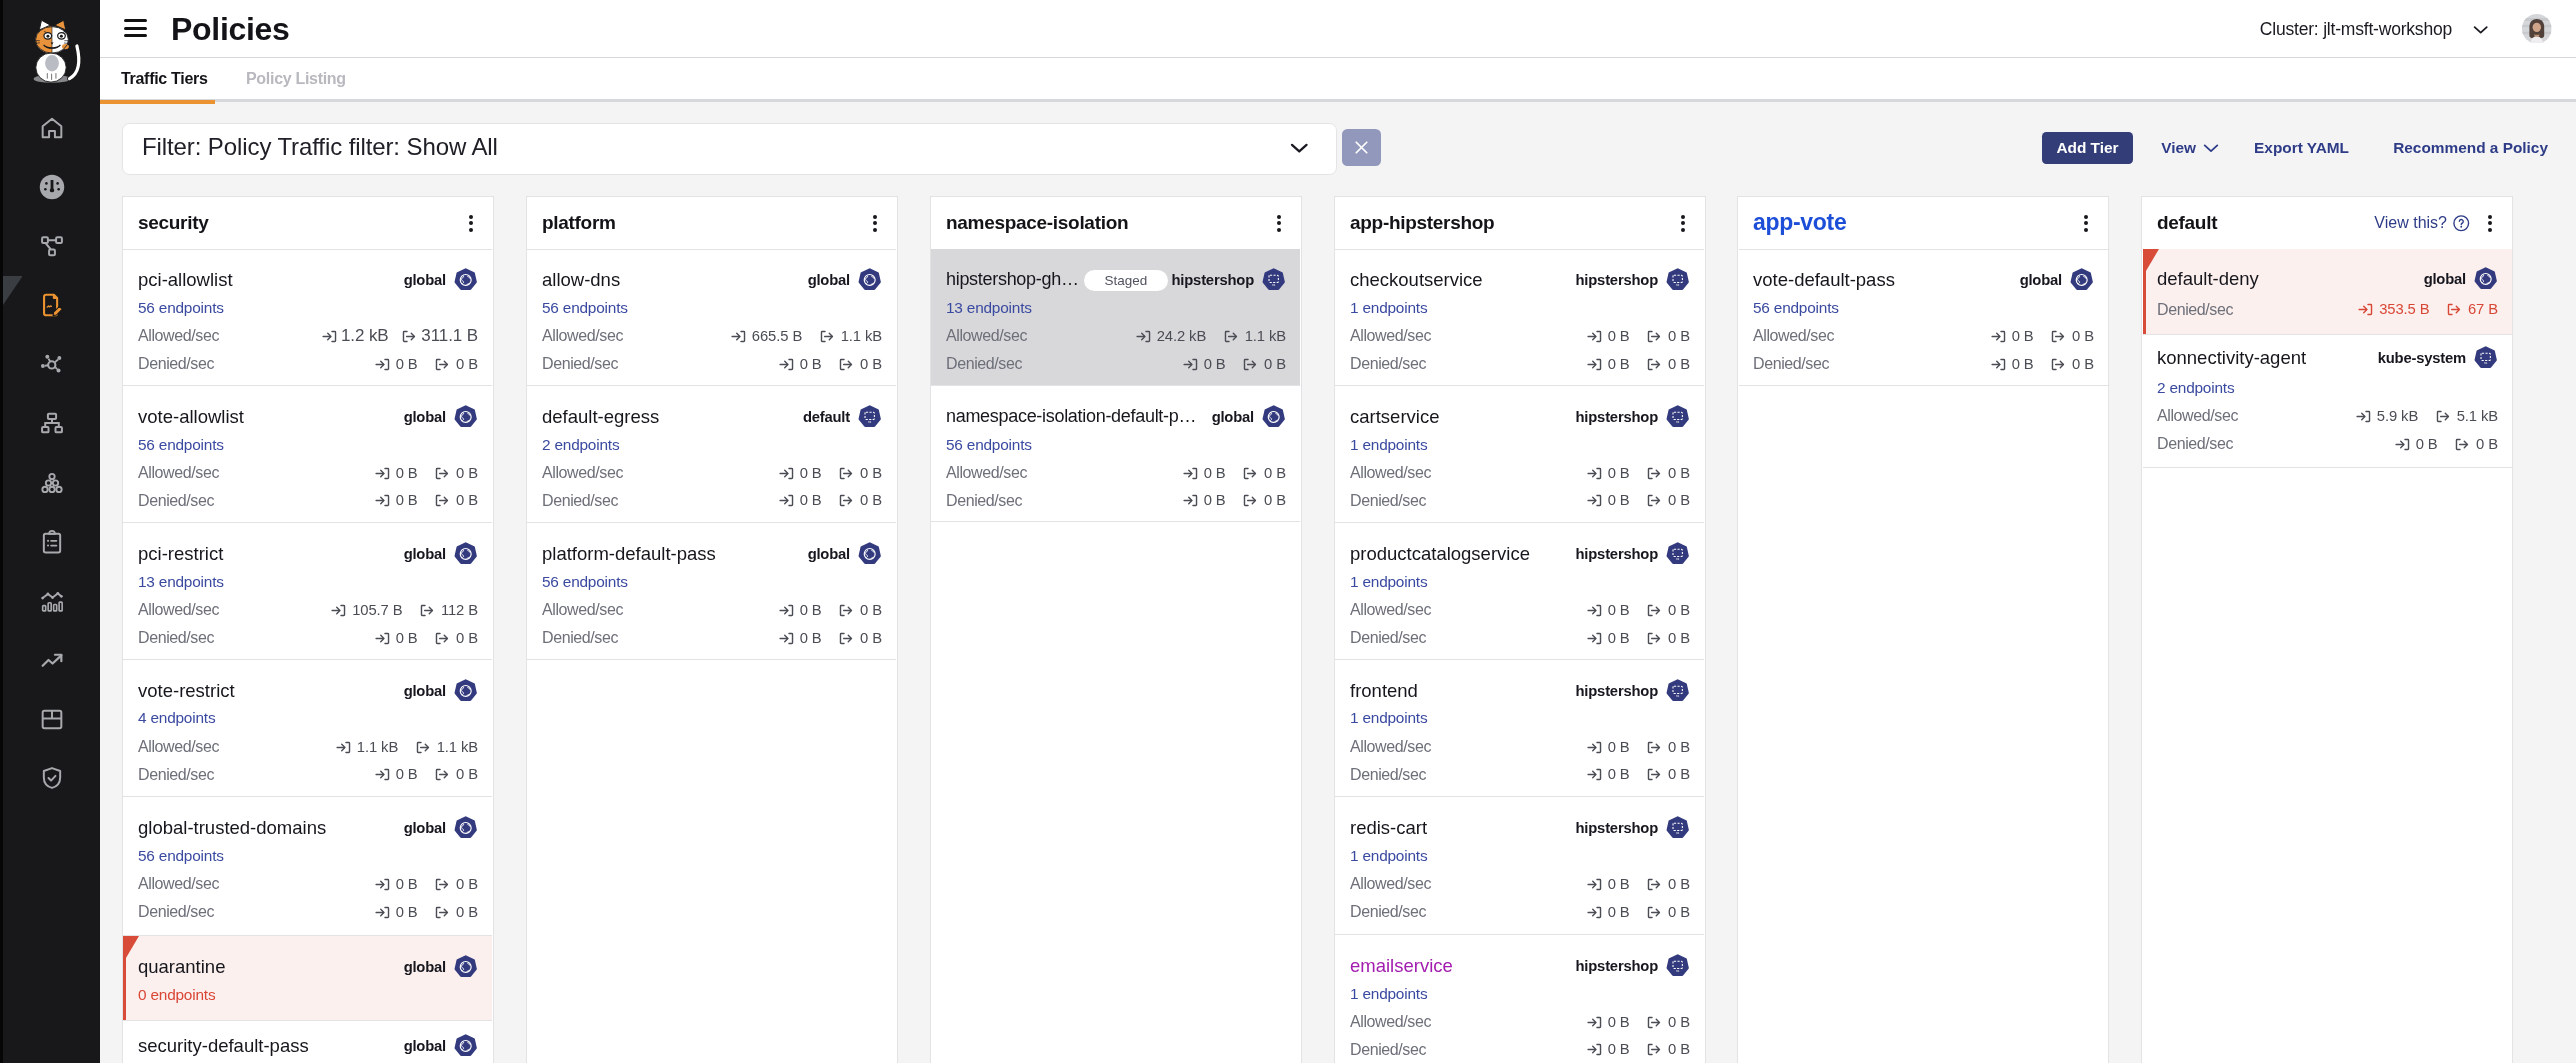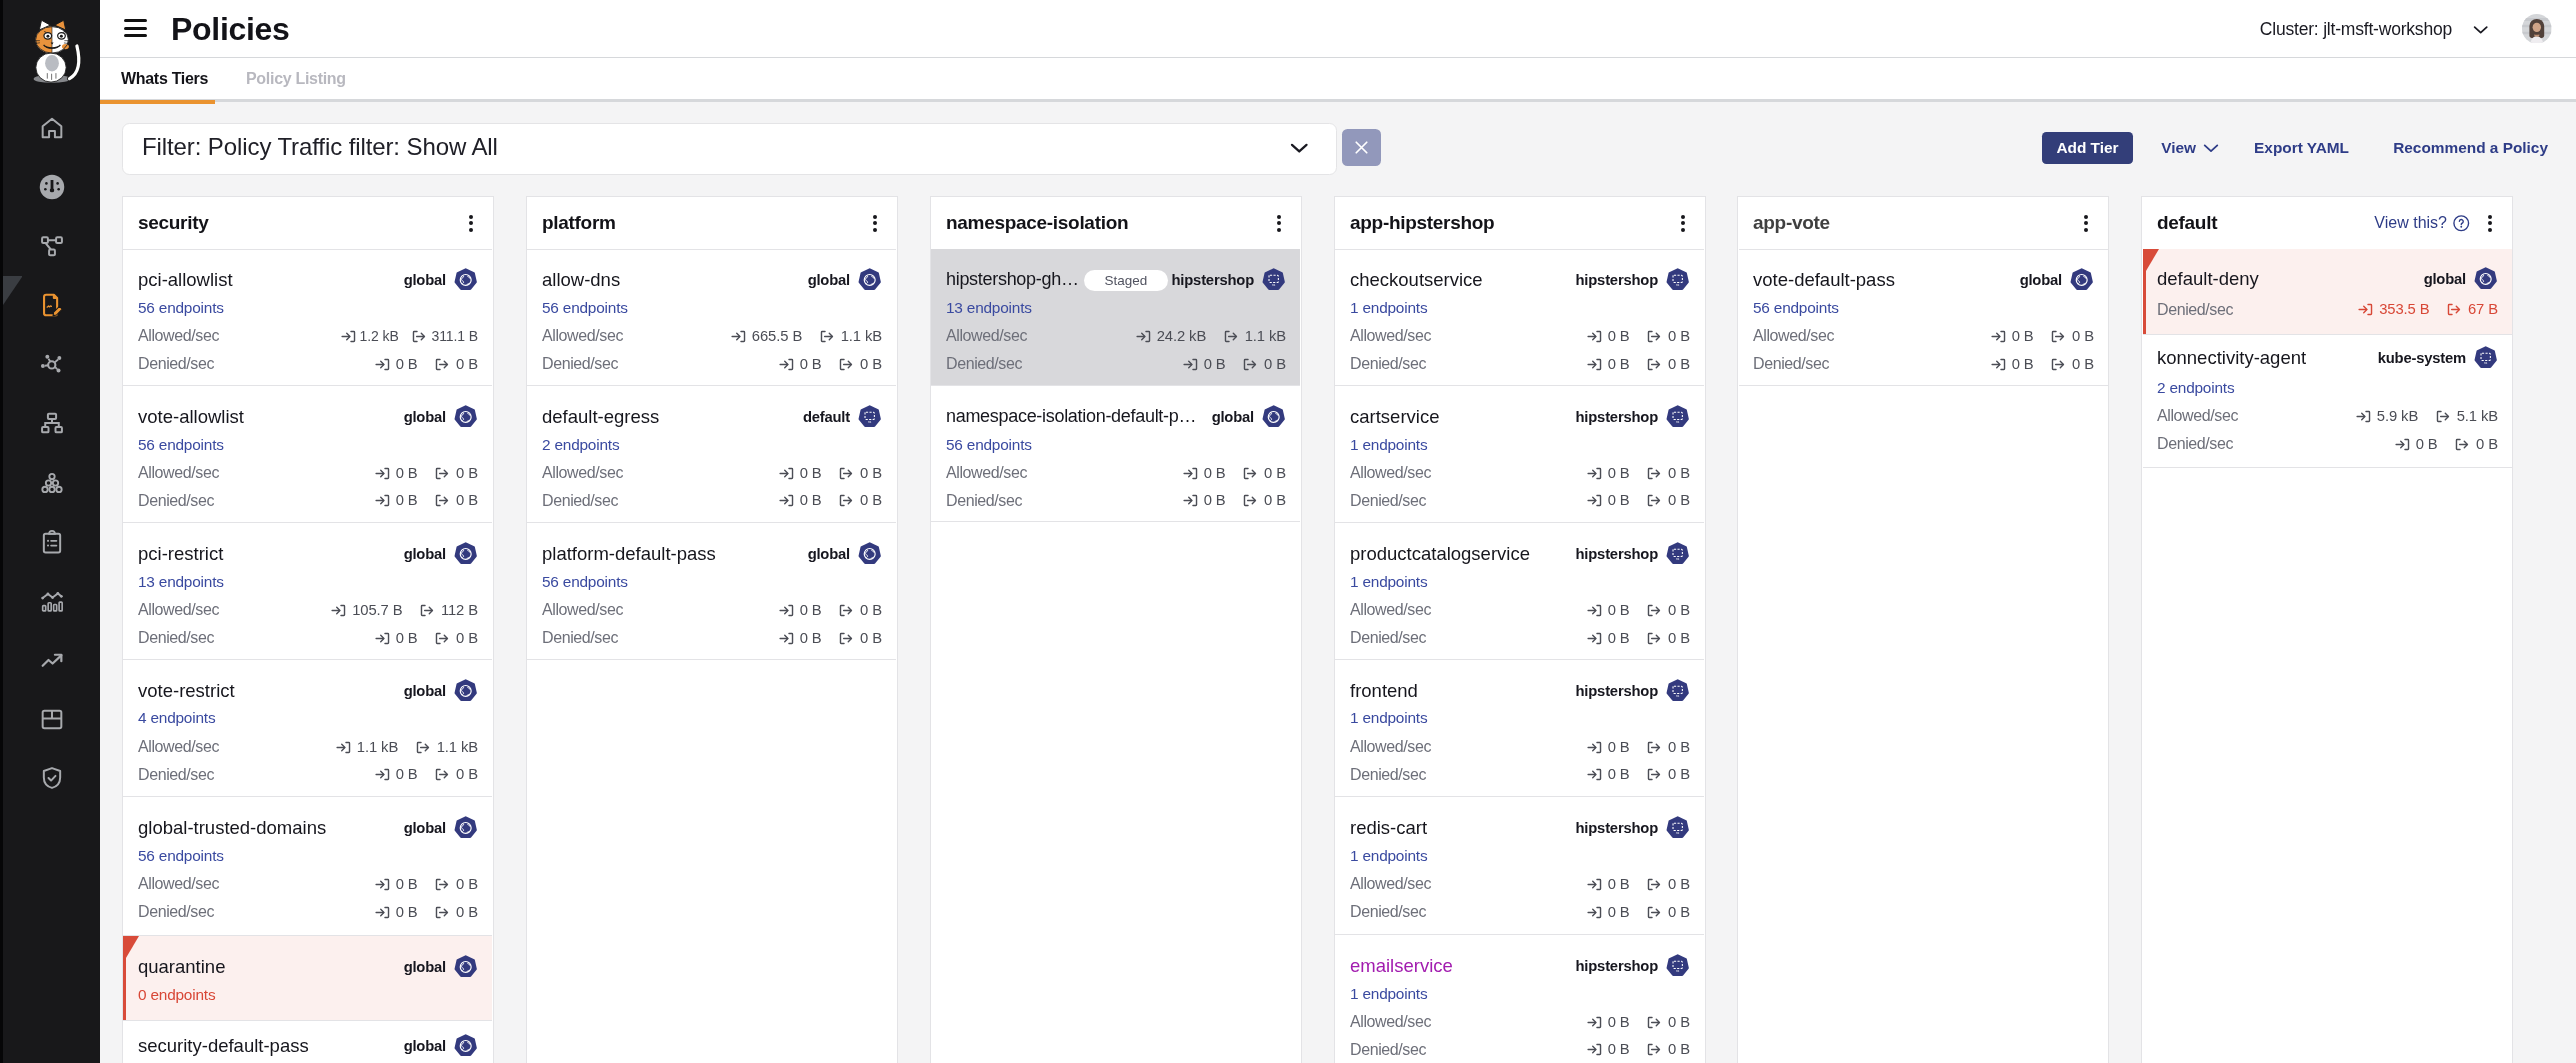--- a/index.html
+++ b/index.html
@@ -125,21 +125,21 @@
       <path d="M0 8h60v6H0zM0 22h60v5H0zM0 36h60v5H0z" fill="#c7c9cd"></path>
       <path d="M15 26c0-10 6.5-16 15-16s15 6 15 16v18c0 3-3.5 5-7 5H22c-3.5 0-7-2-7-5z" fill="#51413a"></path>
       <ellipse cx="30" cy="27" rx="8.5" ry="9.5" fill="#cfa488"></ellipse>
       <path d="M17 60c1-9 6-15 13-15s12 6 13 15z" fill="#efedf0"></path>
       <path d="M25 41c1.5 1.5 8.5 1.5 10 0v3.5c-1.5 1.5-8.5 1.5-10 0z" fill="#bf9175"></path>
     </g>
   </svg>
 <div class="abs" style="left:100px;top:58px;width:2476px;height:41px;background:#fff"></div>
 <div class="abs" style="left:100px;top:99px;width:2476px;height:3.1px;background:#d6d8db"></div>
 <div class="abs" style="left:100px;top:100px;width:115px;height:4.3px;background:#ea9330"></div>
-<div class="txt" style="left:121px;top:79px;transform:translateY(-52%);font-size:16px;font-weight:700;color:#131318;letter-spacing:-0.3px">Whats Tiers</div>
+<div class="txt" style="left:121px;top:79px;transform:translateY(-52%);font-size:16px;font-weight:700;color:#131318;letter-spacing:-0.3px">Traffic Tiers</div>
 <div class="txt" style="left:246px;top:79px;transform:translateY(-52%);font-size:16px;font-weight:700;color:#b8b8bf;letter-spacing:-0.3px">Policy Listing</div>
 <div class="abs" style="left:122px;top:123px;width:1215px;height:52px;background:#fff;border:1.2px solid #e4e4e6;border-radius:7.4px"></div>
 <div class="txt" style="left:142px;top:148px;transform:translateY(-52%);font-size:24px;color:#202028;letter-spacing:-0.1px">Filter: Policy Traffic filter: Show All</div>
 <svg style="position:absolute;left:1290px;top:142px" width="18.5" height="12.3" viewBox="0 0 28 18" fill="none">
     <path d="M3 4 14 14 25 4" stroke="#1a1a22" stroke-width="3.4" stroke-linecap="round" stroke-linejoin="round"></path>
   </svg>
 <div class="abs" style="left:1342px;top:129px;width:39px;height:37px;background:#9298bb;border-radius:5.5px"></div>
 <svg style="position:absolute;left:1351px;top:137px" width="21" height="21" viewBox="0 0 24 24" fill="none">
     <path d="M6 6 18 18M18 6 6 18" stroke="#fff" stroke-width="2" stroke-linecap="round"></path>
   </svg>
@@ -160,21 +160,21 @@
 <svg style="position:absolute;left:454px;top:268px" width="23.4" height="23.4" viewBox="0 0 24 24" fill="none">
     <polygon points="12.00,1.60 20.13,5.52 22.14,14.31 16.51,21.37 7.49,21.37 1.86,14.31 3.87,5.52" fill="#333a7e" stroke="#333a7e" stroke-width="2.6" stroke-linejoin="round"></polygon>
     <circle cx="12" cy="12.3" r="5.6" stroke="#fff" stroke-width="1.2"></circle>
     <path d="M9.2 7.6c1.2 1 .4 2.2-.6 2.6-.9.4-1.5 1.3-.9 2.2.5.8 1.6.7 2 1.6.4.8-.2 1.7-1 1.9" stroke="#fff" stroke-width="1" fill="none"></path>
     <path d="M14.6 7.5c-.9.9-.3 1.8.7 2 .9.2 1.4.9 1.2 1.8" stroke="#fff" stroke-width="1" fill="none"></path>
     <path d="M13.5 17.6c-.2-.9.5-1.5 1.4-1.5.8 0 1.5-.4 1.7-1.1" stroke="#fff" stroke-width="1" fill="none"></path>
   </svg>
 <div class="txt" style="right:2130px;top:280px;transform:translateY(-52%);font-size:14.8px;font-weight:600;color:#17171f;letter-spacing:-0.2px">global</div>
 <div class="txt" style="left:138px;top:308px;transform:translateY(-52%);font-size:15.4px;color:#3a4aa0;letter-spacing:-0.2px">56 endpoints</div>
 <div class="txt" style="left:138px;top:336px;transform:translateY(-52%);font-size:16px;color:#6d6f79;letter-spacing:-0.4px">Allowed/sec</div>
-<div class="abs vc" style="right:2098px;top:324px;height:24.6px;font-size:14px;color:#4b4d55;gap:3px;letter-spacing:-0.1px">
+<div class="abs vc" style="right:2098px;top:324px;height:24.6px;font-size:17px;color:#4b4d55;gap:3px;letter-spacing:-0.1px">
     <svg width="17" height="17" viewBox="0 0 24 24" fill="none">
       <path d="M3 12h10.5" stroke="#4b4d55" stroke-width="2" stroke-linecap="round"></path>
       <path d="m9.5 7.5 4.5 4.5-4.5 4.5" stroke="#4b4d55" stroke-width="2" stroke-linecap="round" stroke-linejoin="round"></path>
       <path d="M15.5 5h4a1 1 0 0 1 1 1v12a1 1 0 0 1-1 1h-4" stroke="#4b4d55" stroke-width="2" stroke-linecap="round"></path>
     </svg>
     <span>1.2 kB</span>
     <span style="width:6.8px"></span>
     <svg width="17" height="17" viewBox="0 0 24 24" fill="none">
       <path d="M8.5 5h-4a1 1 0 0 0-1 1v12a1 1 0 0 0 1 1h4" stroke="#4b4d55" stroke-width="2" stroke-linecap="round"></path>
       <path d="M8 12h10.5" stroke="#4b4d55" stroke-width="2" stroke-linecap="round"></path>
@@ -866,21 +866,21 @@
     <span>0 B</span>
     <span style="width:6.8px"></span>
     <svg width="17" height="17" viewBox="0 0 24 24" fill="none">
       <path d="M8.5 5h-4a1 1 0 0 0-1 1v12a1 1 0 0 0 1 1h4" stroke="#4b4d55" stroke-width="2" stroke-linecap="round"></path>
       <path d="M8 12h10.5" stroke="#4b4d55" stroke-width="2" stroke-linecap="round"></path>
       <path d="m14.5 7.5 4.5 4.5-4.5 4.5" stroke="#4b4d55" stroke-width="2" stroke-linecap="round" stroke-linejoin="round"></path>
     </svg>
     <span>0 B</span>
   </div>
 <div class="abs" style="left:1737px;top:196px;width:372px;height:868px;background:#fff;border:1.2px solid #e3e3e6;border-bottom:none"></div>
-<div class="txt" style="left:1753px;top:223px;transform:translateY(-52%);font-size:19px;font-weight:700;color:#404040;letter-spacing:-0.3px">app-vote</div>
+<div class="txt" style="left:1753px;top:223px;transform:translateY(-52%);font-size:23px;font-weight:700;color:#1d4ed8;letter-spacing:-0.3px">app-vote</div>
 <div style="position:absolute;left:2084px;top:215px;width:4.2px;height:4.2px;border-radius:50%;background:#17171c"></div>
 <div style="position:absolute;left:2084px;top:221px;width:4.2px;height:4.2px;border-radius:50%;background:#17171c"></div>
 <div style="position:absolute;left:2084px;top:228px;width:4.2px;height:4.2px;border-radius:50%;background:#17171c"></div>
 <div class="abs" style="left:1739px;top:249px;width:369px;height:1.2px;background:#e3e3e6"></div>
 <div class="txt" style="left:1753px;top:280px;transform:translateY(-52%);font-size:18.5px;font-weight:500;color:#16161d">vote-default-pass</div>
 <svg style="position:absolute;left:2070px;top:268px" width="23.4" height="23.4" viewBox="0 0 24 24" fill="none">
     <polygon points="12.00,1.60 20.13,5.52 22.14,14.31 16.51,21.37 7.49,21.37 1.86,14.31 3.87,5.52" fill="#333a7e" stroke="#333a7e" stroke-width="2.6" stroke-linejoin="round"></polygon>
     <circle cx="12" cy="12.3" r="5.6" stroke="#fff" stroke-width="1.2"></circle>
     <path d="M9.2 7.6c1.2 1 .4 2.2-.6 2.6-.9.4-1.5 1.3-.9 2.2.5.8 1.6.7 2 1.6.4.8-.2 1.7-1 1.9" stroke="#fff" stroke-width="1" fill="none"></path>
     <path d="M14.6 7.5c-.9.9-.3 1.8.7 2 .9.2 1.4.9 1.2 1.8" stroke="#fff" stroke-width="1" fill="none"></path>

